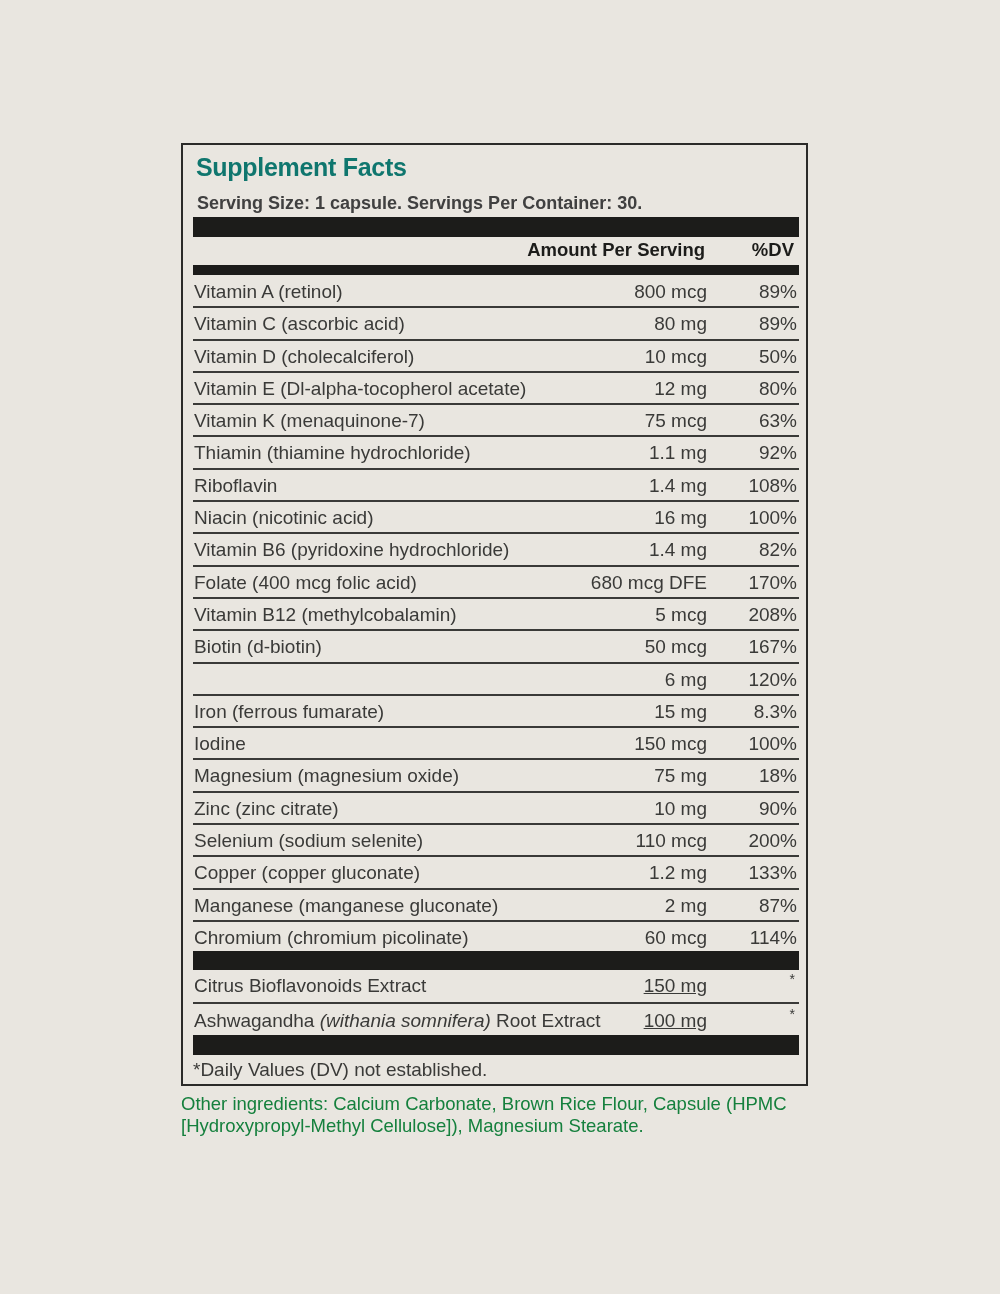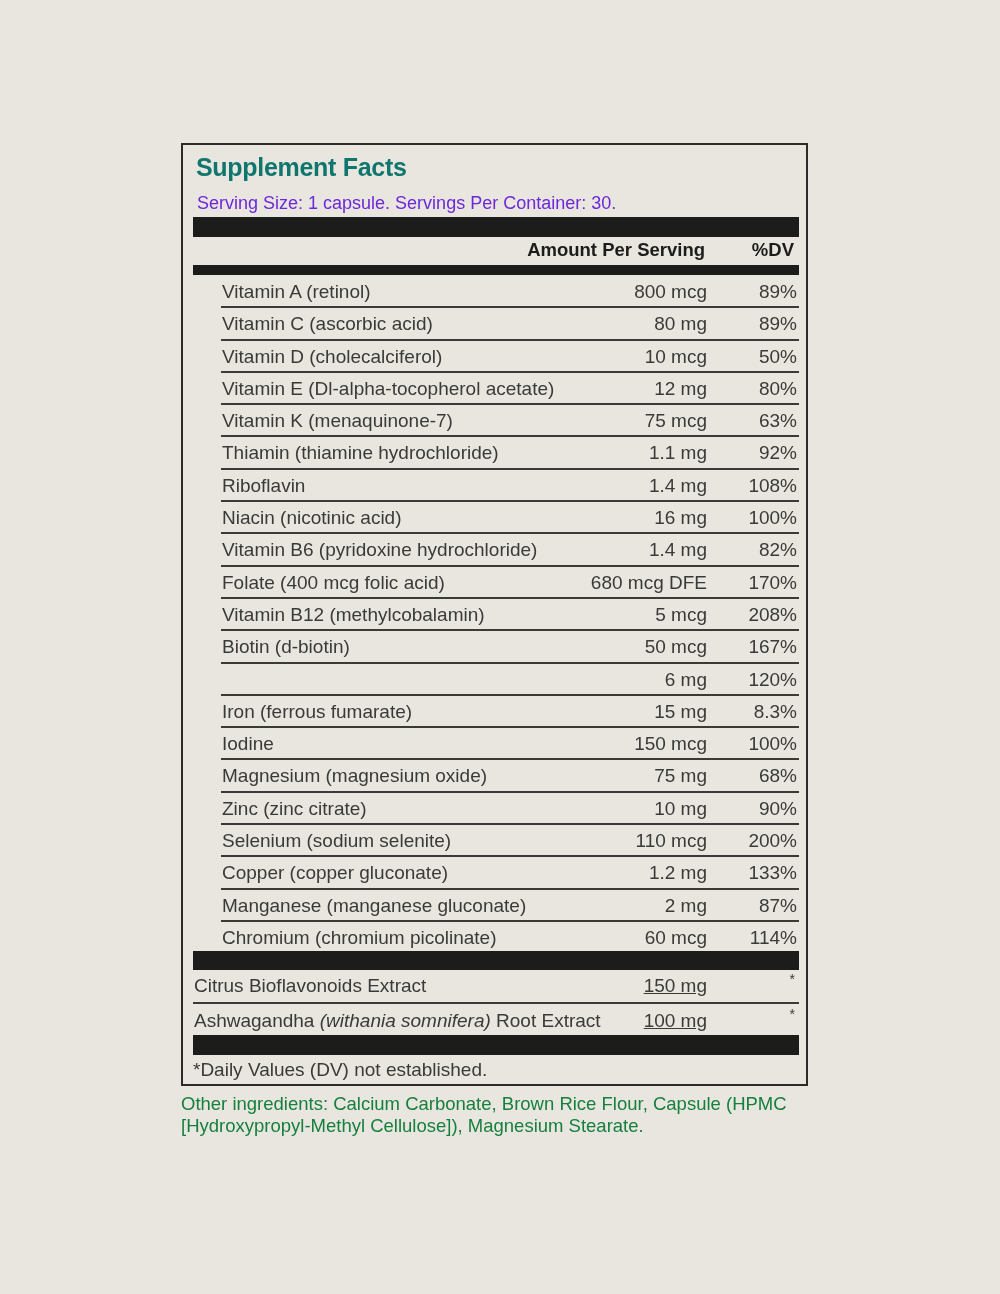--- a/index.html
+++ b/index.html
@@ -31,21 +31,22 @@
     font-size: 25px;
     font-weight: bold;
     color: #0f766e;
     letter-spacing: -0.3px;
   }
   .serving {
     position: absolute;
     left: 14px;
     top: 48px;
     font-size: 18px;
-    color: #6d28d9;
+    color: #404040;
+    font-weight: bold;
   }
   .bar {
     position: absolute;
     left: 10px;
     width: 606px;
     background: #1c1c1a;
   }
   .hdr {
     position: absolute;
     top: 94px;
@@ -61,21 +62,20 @@
     top: 131px;
     width: 606px;
   }
   .row {
     position: relative;
     height: 32.3px;
     border-bottom: 2px solid #3a3a38;
     box-sizing: border-box;
     font-size: 19px;
     color: #3a3a38;
-    margin-left: 28px;
   }
   .row:last-child { border-bottom: none; }
   .row .name {
     position: absolute;
     left: 1px;
     top: 5px;
     white-space: nowrap;
   }
   .row .amt {
     position: absolute;
@@ -207,21 +207,21 @@
         <span class="dvv">8.3%</span>
       </div>
     <div class="row">
         <span class="name">Iodine</span>
         <span class="amt">150 mcg</span>
         <span class="dvv">100%</span>
       </div>
     <div class="row">
         <span class="name">Magnesium (magnesium oxide)</span>
         <span class="amt">75 mg</span>
-        <span class="dvv">68%</span>
+        <span class="dvv">18%</span>
       </div>
     <div class="row">
         <span class="name">Zinc (zinc citrate)</span>
         <span class="amt">10 mg</span>
         <span class="dvv">90%</span>
       </div>
     <div class="row">
         <span class="name">Selenium (sodium selenite)</span>
         <span class="amt">110 mcg</span>
         <span class="dvv">200%</span>

